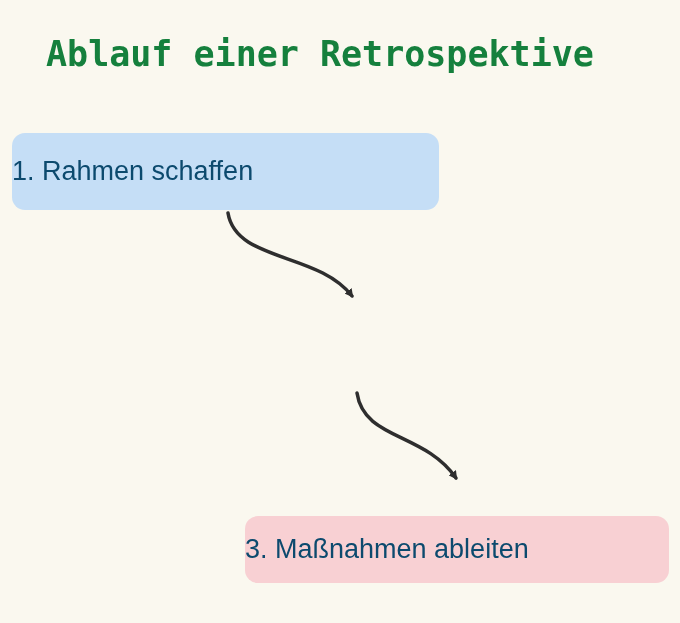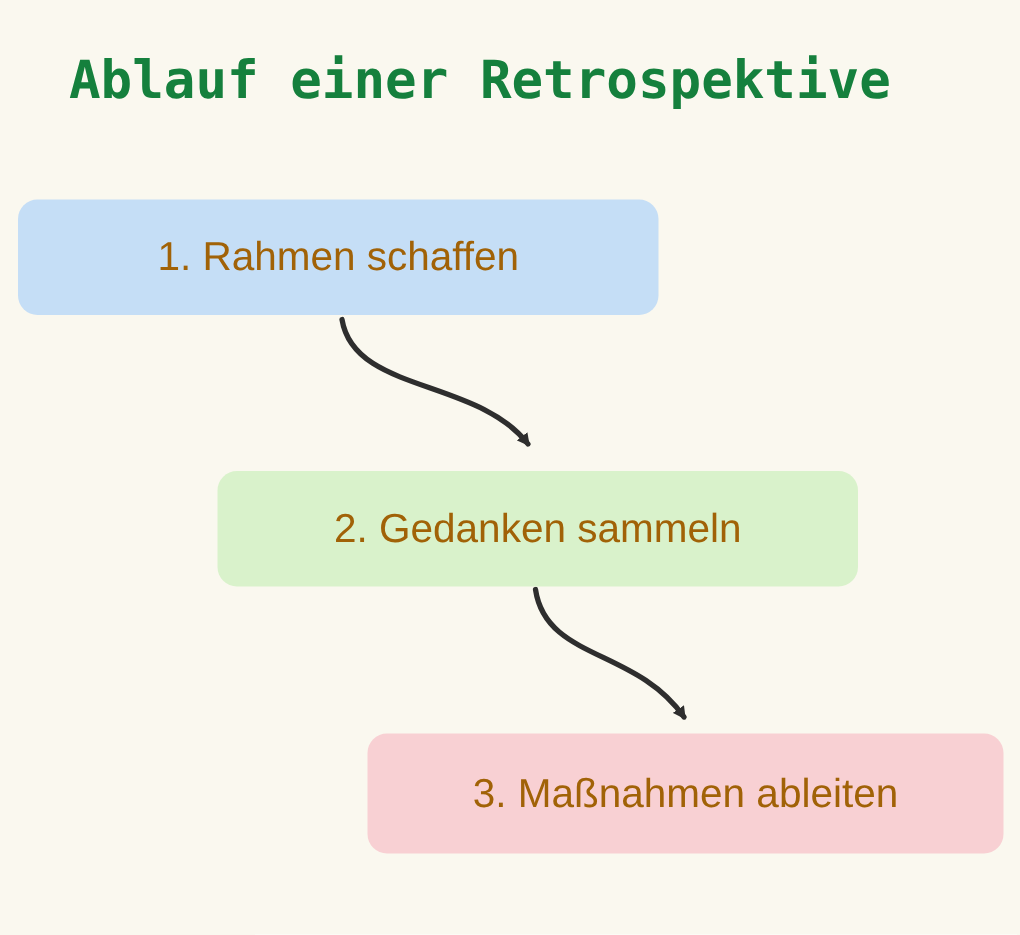--- a/index.html
+++ b/index.html
@@ -38,29 +38,28 @@
     fill: none;
     stroke: #2e2e2e;
     stroke-width: 3.5;
     stroke-linecap: round;
   }
   .node {
     position: absolute;
     border-radius: 13px;
     display: flex;
     align-items: center;
-    justify-content: center;
-    color: #a16207;
+    color: #0c4a6e;
     font-size: 27px;
     font-weight: 400;
     text-align: center;
   }
   .node-1 { left: 12px;  top: 133px; width: 427px; height: 77px; }
   .node-2 { left: 145px; top: 314px; width: 427px; height: 77px; }
-  .node-3 { left: 245px; top: 489px; width: 424px; height: 80px; }
+  .node-3 { left: 245px; top: 516px; width: 424px; height: 67px; }
   .node-label {
     white-space: nowrap;
   }
 </style>
 </head>
 <body>
 
 <div class="canvas" style="background-color: rgb(250, 248, 239);">
 
   <h1 class="diagram-title">Ablauf einer Retrospektive</h1>
@@ -72,21 +71,18 @@
       </marker>
     </defs>
     <path class="connector" d="M 228 213 C 236 262, 318 252, 352 296" marker-end="url(#arrowhead)"></path>
     <path class="connector" d="M 357 393 C 364 440, 424 432, 456 478" marker-end="url(#arrowhead)"></path>
   </svg>
 
   <div class="node node-1" style="background-color: rgb(197, 222, 246);">
     <span class="node-label">1. Rahmen schaffen</span>
   </div>
 
-  <div class="node node-2" style="background-color: rgb(217, 242, 203);">
-    <span class="node-label">2. Gedanken sammeln</span>
-  </div>
 
   <div class="node node-3" style="background-color: rgb(248, 208, 211);">
     <span class="node-label">3. Maßnahmen ableiten</span>
   </div>
 
 </div>
 
 </body></html>

